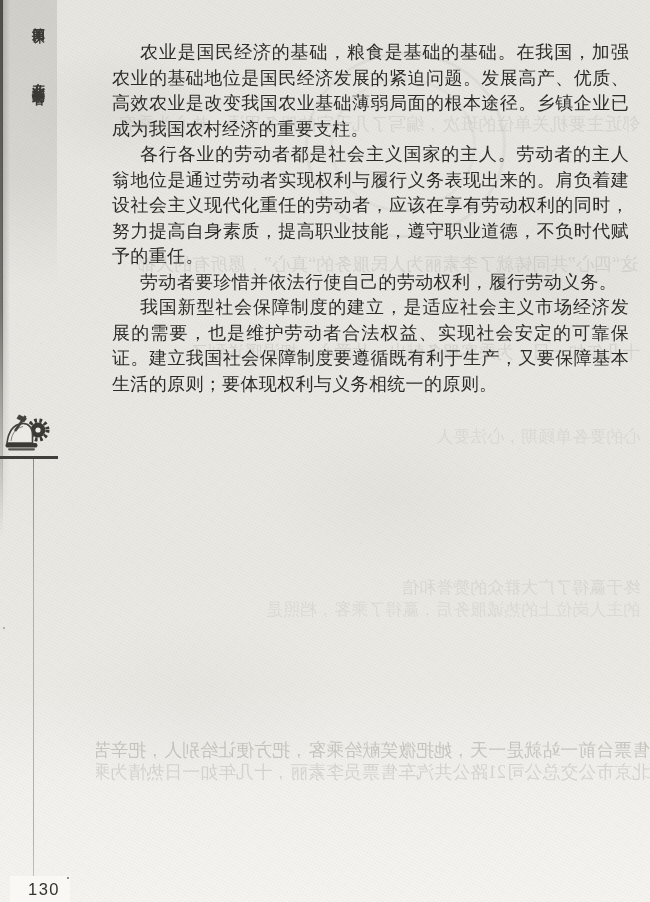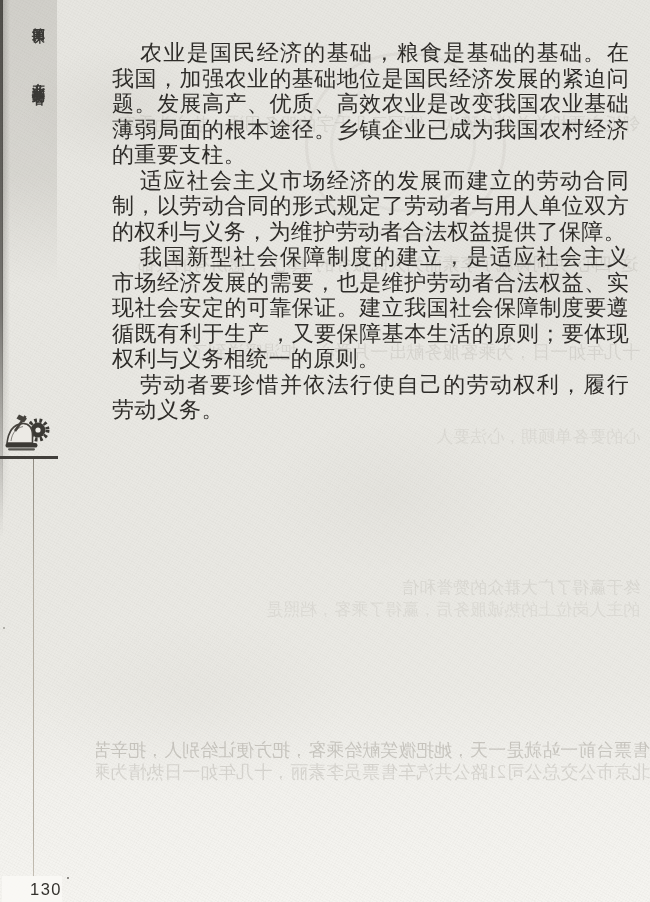--- a/index.html
+++ b/index.html
@@ -52,23 +52,23 @@
   #lesson-title{left:29px;top:72px;font-size:13px;font-weight:600;}
   
   .emblem{position:absolute;left:4px;top:412px;width:48px;height:46px;}
   .margin-rule{position:absolute;left:0;top:456px;width:58px;height:2.5px;background:#413f3b;}
   .margin-vline{
     position:absolute;left:33px;top:459px;width:1px;height:418px;
     background:linear-gradient(180deg,#8f8a80 0%,#b5afa4 30%,#b5afa4 90%,#c4beb3 100%);
   }
   
   .page-num-box{
-    position:absolute;left:2px;top:876px;width:60px;height:26px;
+    position:absolute;left:10px;top:876px;width:60px;height:26px;
     background:rgba(249,248,244,0.95);
-    display:flex;align-items:center;justify-content:flex-end;
+    display:flex;align-items:center;justify-content:center;
   }
   .page-num{
     font-family:"Liberation Sans","DejaVu Sans",sans-serif;
     font-size:16.5px;color:#34322e;letter-spacing:1.5px;padding-left:8px;
   }
   .speck{position:absolute;background:#6e6b66;border-radius:50%;}
   
   .ghost{
     position:absolute;white-space:nowrap;overflow:hidden;
     transform:scaleX(-1);
@@ -76,21 +76,21 @@
     font-family:"Liberation Serif","DejaVu Serif",serif;
     pointer-events:none;
   }
   .ghost-circle{
     position:absolute;border-radius:50%;pointer-events:none;
     border:3px solid rgba(145,140,130,0.10);
   }
   
   .text-block{
     position:absolute;left:112px;top:40px;width:517px;
-    font-size:22px;line-height:25.5px;color:#2e2c29;
+    font-size:18px;line-height:25.5px;color:#2e2c29;
     letter-spacing:0.35px;
   }
   .text-block p{
     margin:0;text-indent:28px;
     text-align:justify;text-align-last:left;
   }
 </style>
 </head>
 <body>
 
@@ -125,22 +125,22 @@
   <line x1="21.5" y1="4" x2="11" y2="19" stroke="#45423d" stroke-width="2.6"></line>
   <polygon points="15,2.5 23,6.5 20,10.5 12.5,6.5" fill="#45423d"></polygon>
   <rect x="1.5" y="31" width="32" height="4.6" rx="2.2" fill="#3b3934"></rect>
   <rect x="4" y="36.2" width="27" height="2.2" rx="1.1" fill="#3b3934" opacity="0.85"></rect>
 </svg>
 <div class="margin-rule"></div>
 <div class="margin-vline"></div>
 
 <div class="text-block" id="text-block">
     <p>农业是国民经济的基础，粮食是基础的基础。在我国，加强农业的基础地位是国民经济发展的紧迫问题。发展高产、优质、高效农业是改变我国农业基础薄弱局面的根本途径。乡镇企业已成为我国农村经济的重要支柱。</p>
-    <p>适应社会主义市场经济的发展而建立的劳动合同制，以劳动合同的形式规定了劳动者与用人单位双方的权利与义务，为维护劳动者合法权益提供了保障。</p>
+    <p>各行各业的劳动者都是社会主义国家的主人。劳动者的主人翁地位是通过劳动者实现权利与履行义务表现出来的。肩负着建设社会主义现代化重任的劳动者，应该在享有劳动权利的同时，努力提高自身素质，提高职业技能，遵守职业道德，不负时代赋予的重任。</p>
+    <p>劳动者要珍惜并依法行使自己的劳动权利，履行劳动义务。</p>
     <p>我国新型社会保障制度的建立，是适应社会主义市场经济发展的需要，也是维护劳动者合法权益、实现社会安定的可靠保证。建立我国社会保障制度要遵循既有利于生产，又要保障基本生活的原则；要体现权利与义务相统一的原则。</p>
-    <p>劳动者要珍惜并依法行使自己的劳动权利，履行劳动义务。</p>
   </div>
 
 <div class="page-num-box">
   <span class="page-num">130</span>
 </div>
 <div class="speck" style="left:67px;top:877px;width:2px;height:2px;"></div>
 <div class="speck" style="left:3px;top:627px;width:2px;height:2px;opacity:0.6;"></div>
 
 </body></html>

